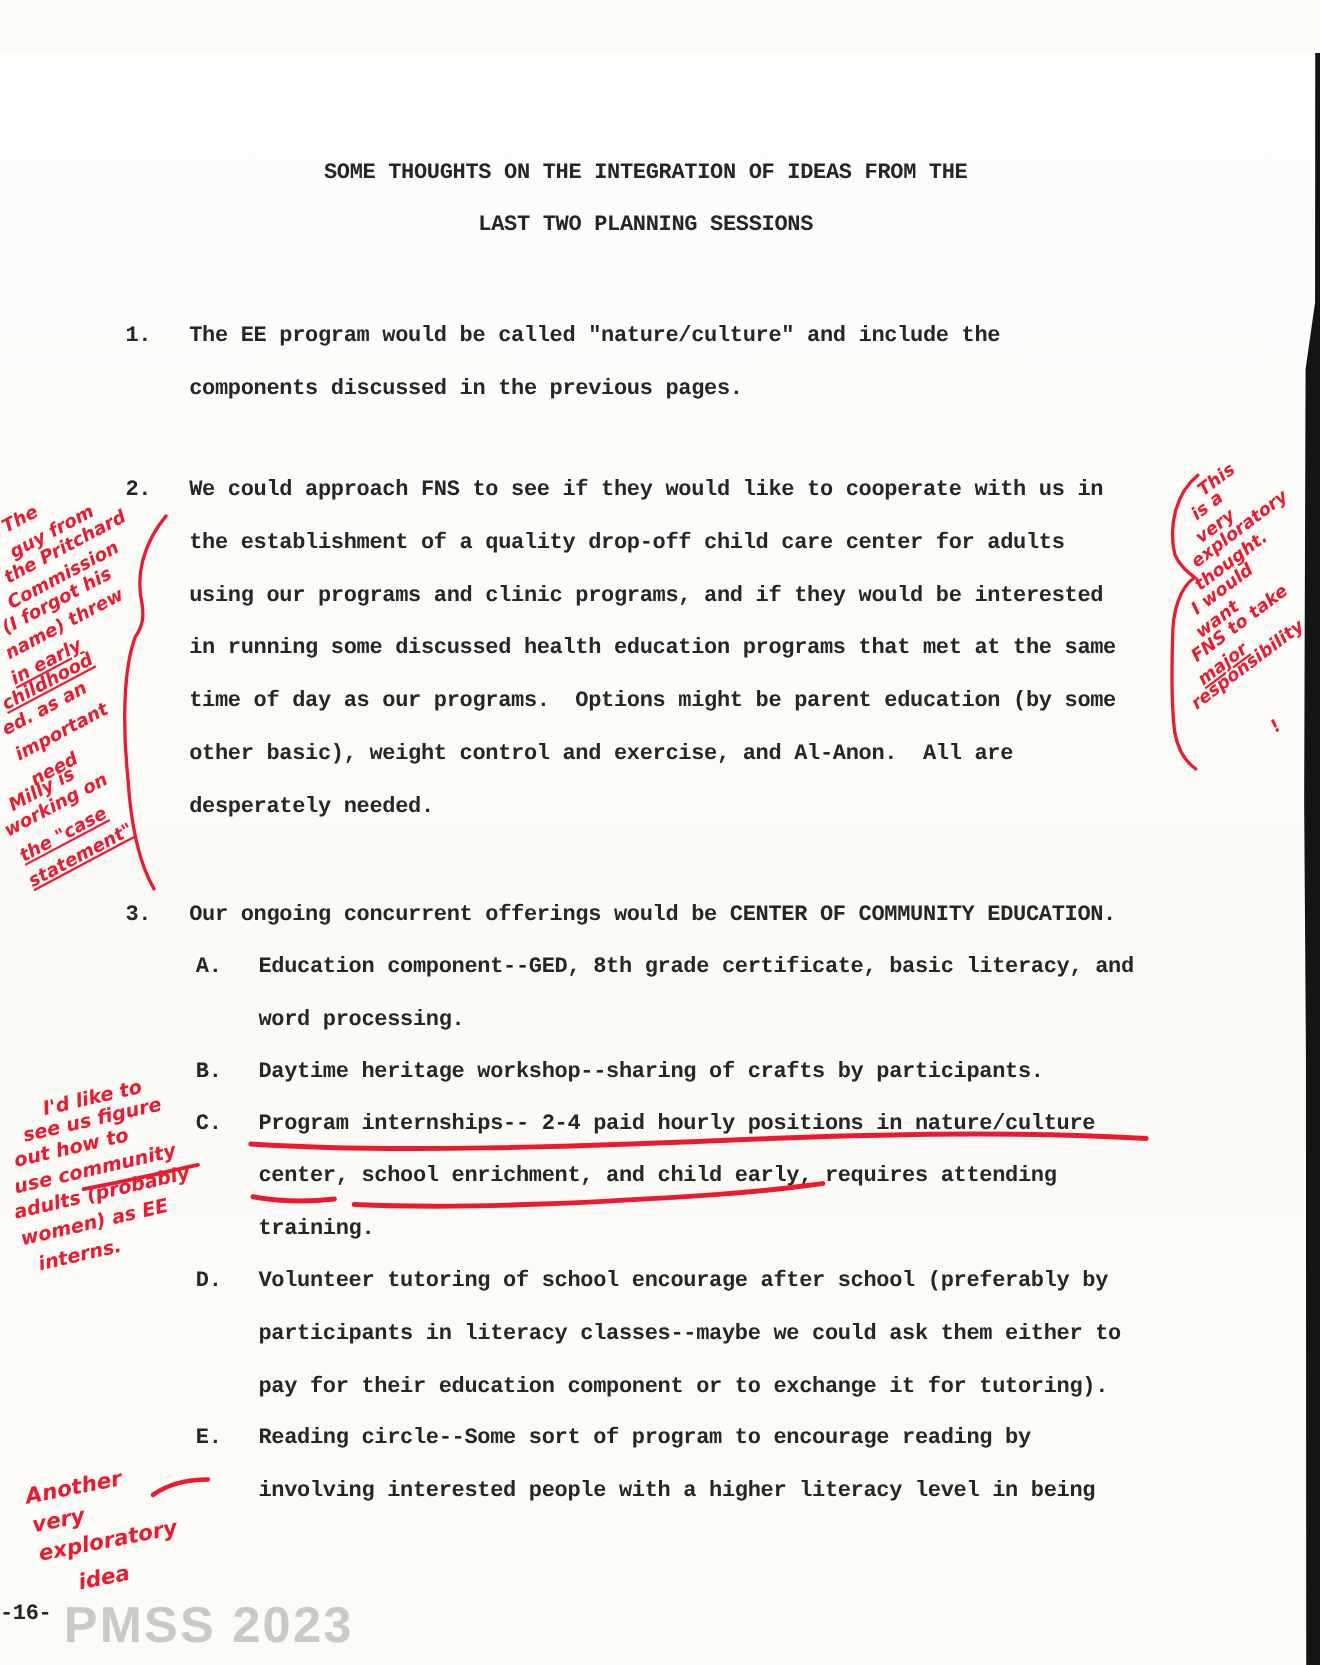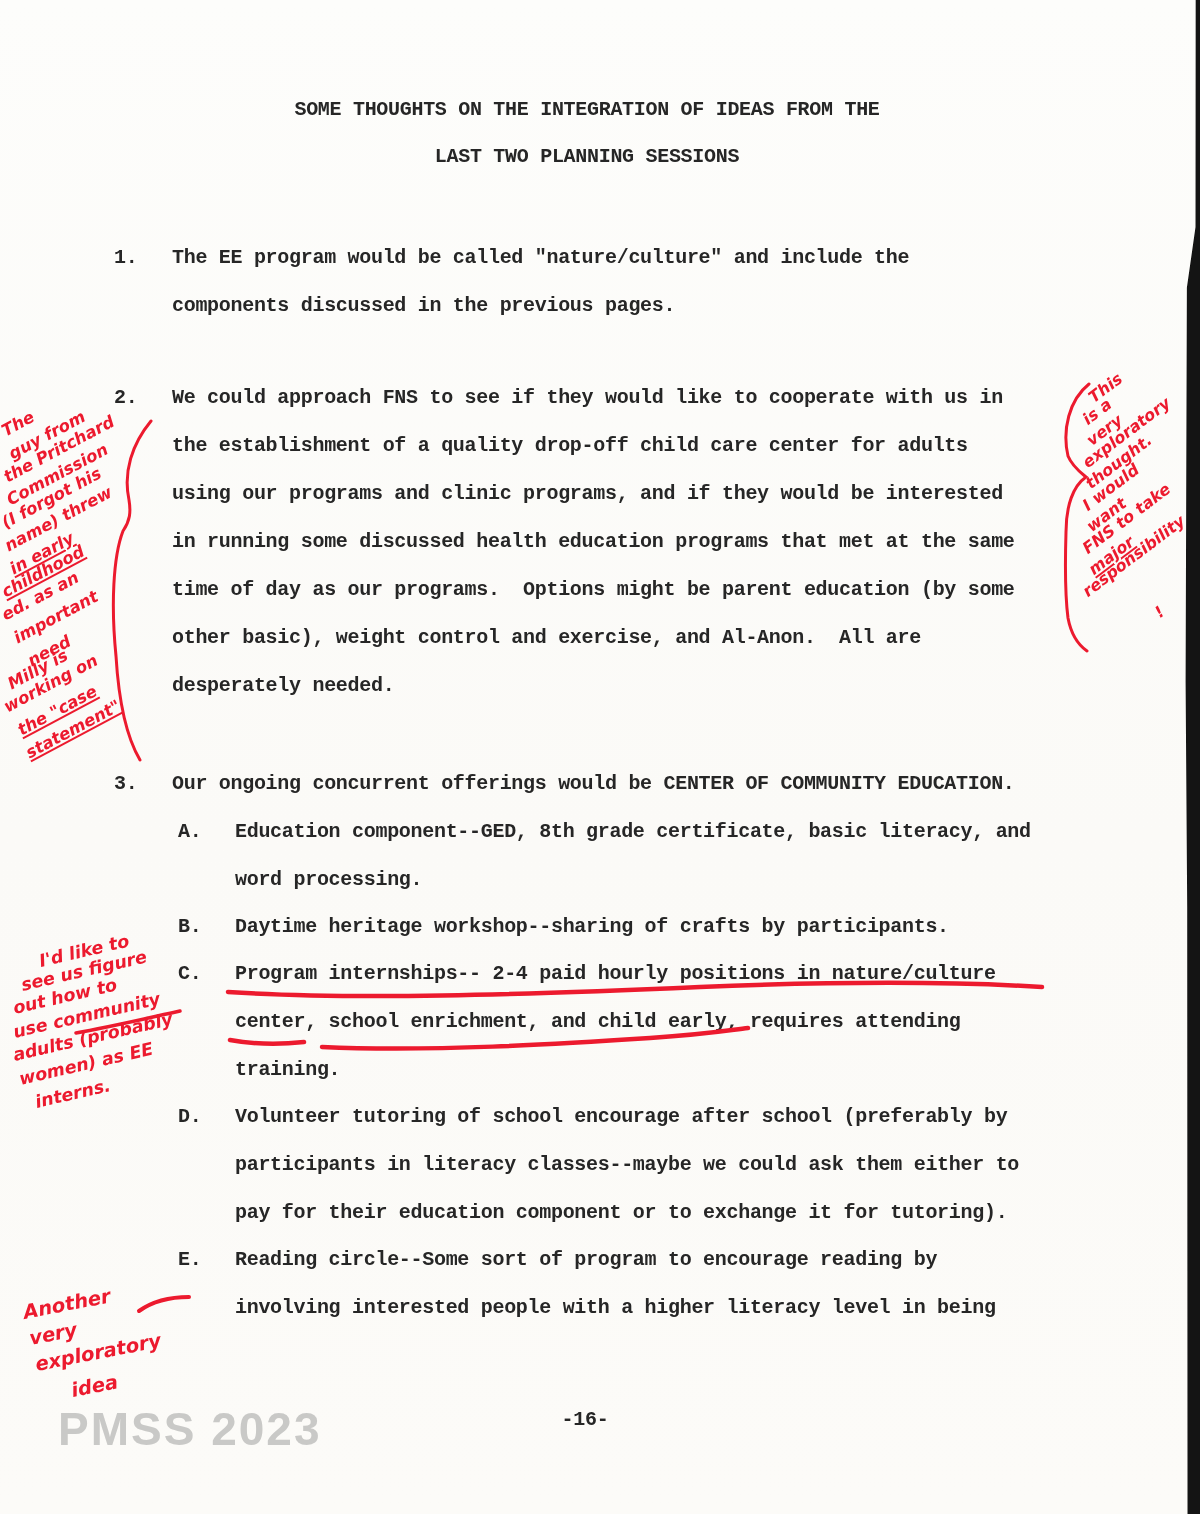--- a/index.html
+++ b/index.html
@@ -1,35 +1,35 @@
 <!DOCTYPE html>
 <html><head>
 <meta charset="utf-8">
 <style>
   html,body { margin:0; padding:0; }
   body {
     width:1200px; height:1514px; position:relative; overflow:hidden;
     background:#fcfbf8;
     font-family:"Liberation Sans", sans-serif;
   }
-  .page { position:absolute; inset:0; background:linear-gradient(180deg,#fdfdfb 0%, #fbfaf7 55%, #fcfbf8 100%); }
+  .page { position:absolute; inset:0; background:linear-gradient(180deg,#fdfdfb 0%, #fbfaf7 55%, #fcfbf8 100%);margin-top:48px; }
 
   
   .t {
     position:absolute;
     font-family:"Liberation Mono","DejaVu Sans Mono",monospace;
     font-weight:700; font-size:20px; line-height:24px;
     color:#262626; white-space:pre; letter-spacing:-0.3px;
   }
   .title { left:0; width:1174px; text-align:center; }
   .num   { left:114px; }
   .body1 { left:172px; }
   .lett  { left:178px; }
   .body2 { left:235px; }
-  .pageno{ left:0; width:1170px; text-align:center; }
+  .pageno{ left:0; width:1170px; text-align:left; }
 
   
   .note {
     position:absolute; color:#ec1a2e;
     font-family:"DejaVu Sans", sans-serif;
     font-style:italic; font-weight:700;
   }
   .note > div { transform:rotate(var(--rot)); transform-origin:0 60%; white-space:nowrap; }
   .note .u { text-decoration:underline; text-decoration-thickness:2px; text-underline-offset:2px; }
 

